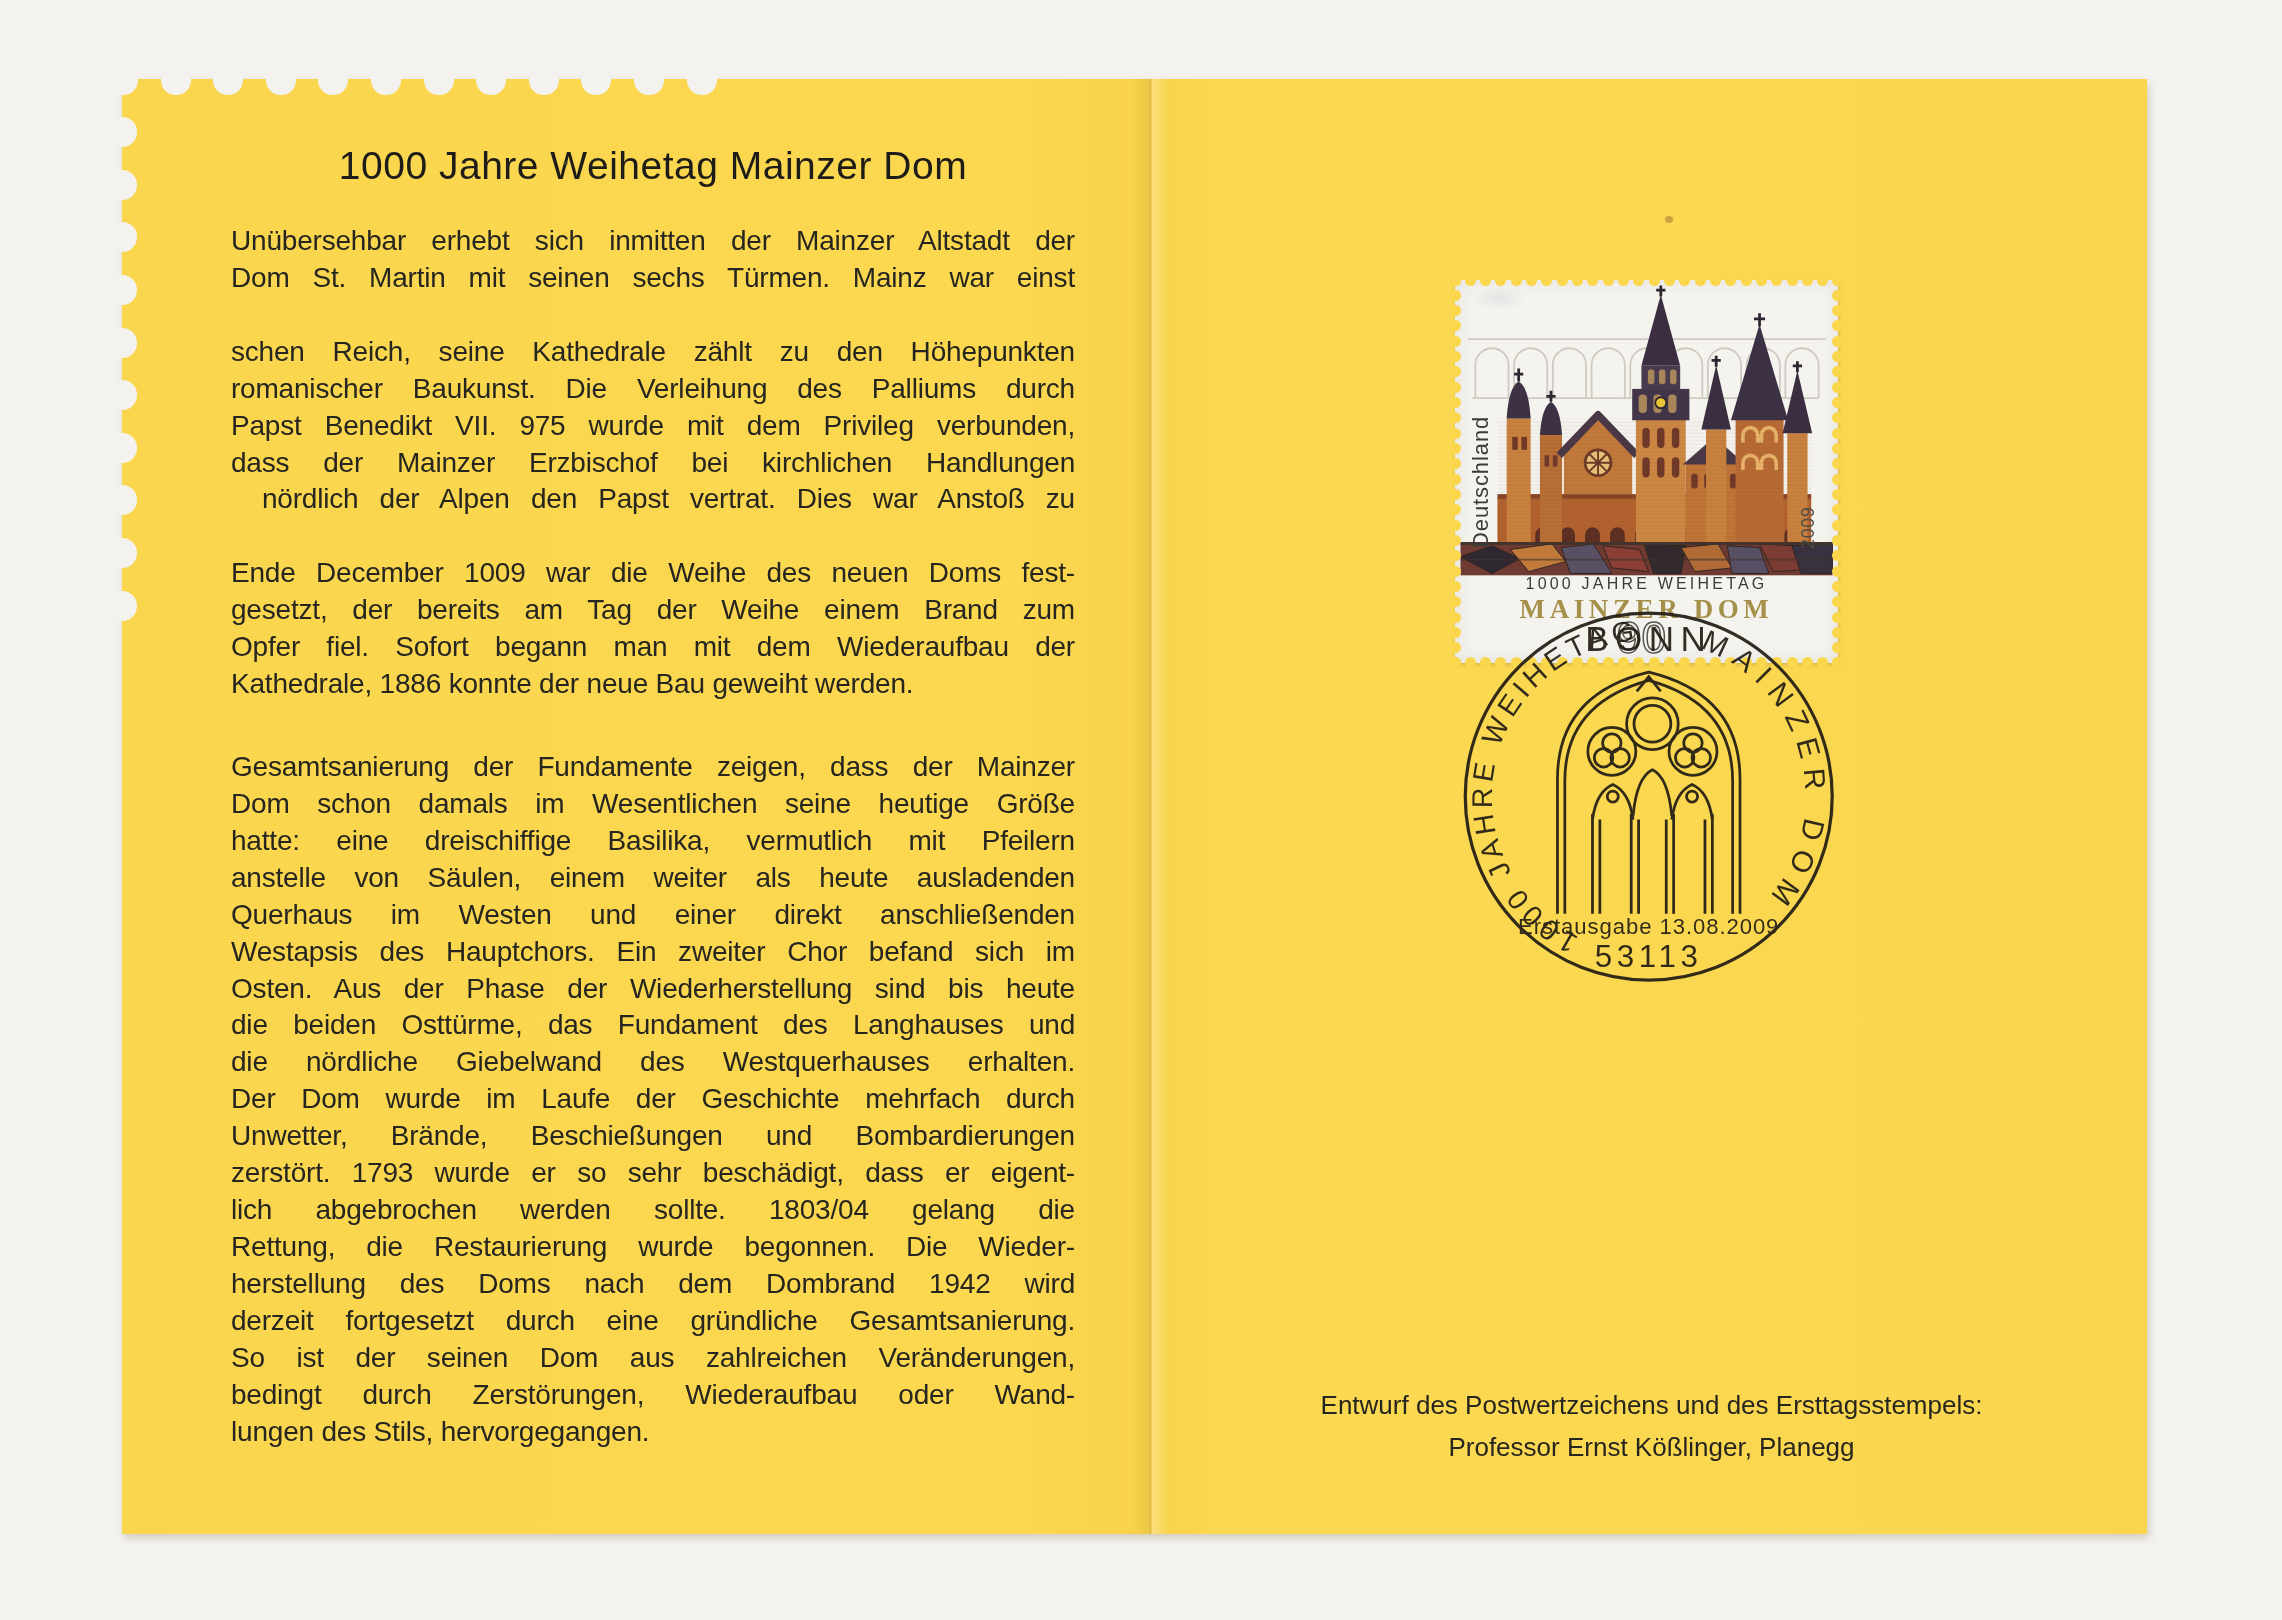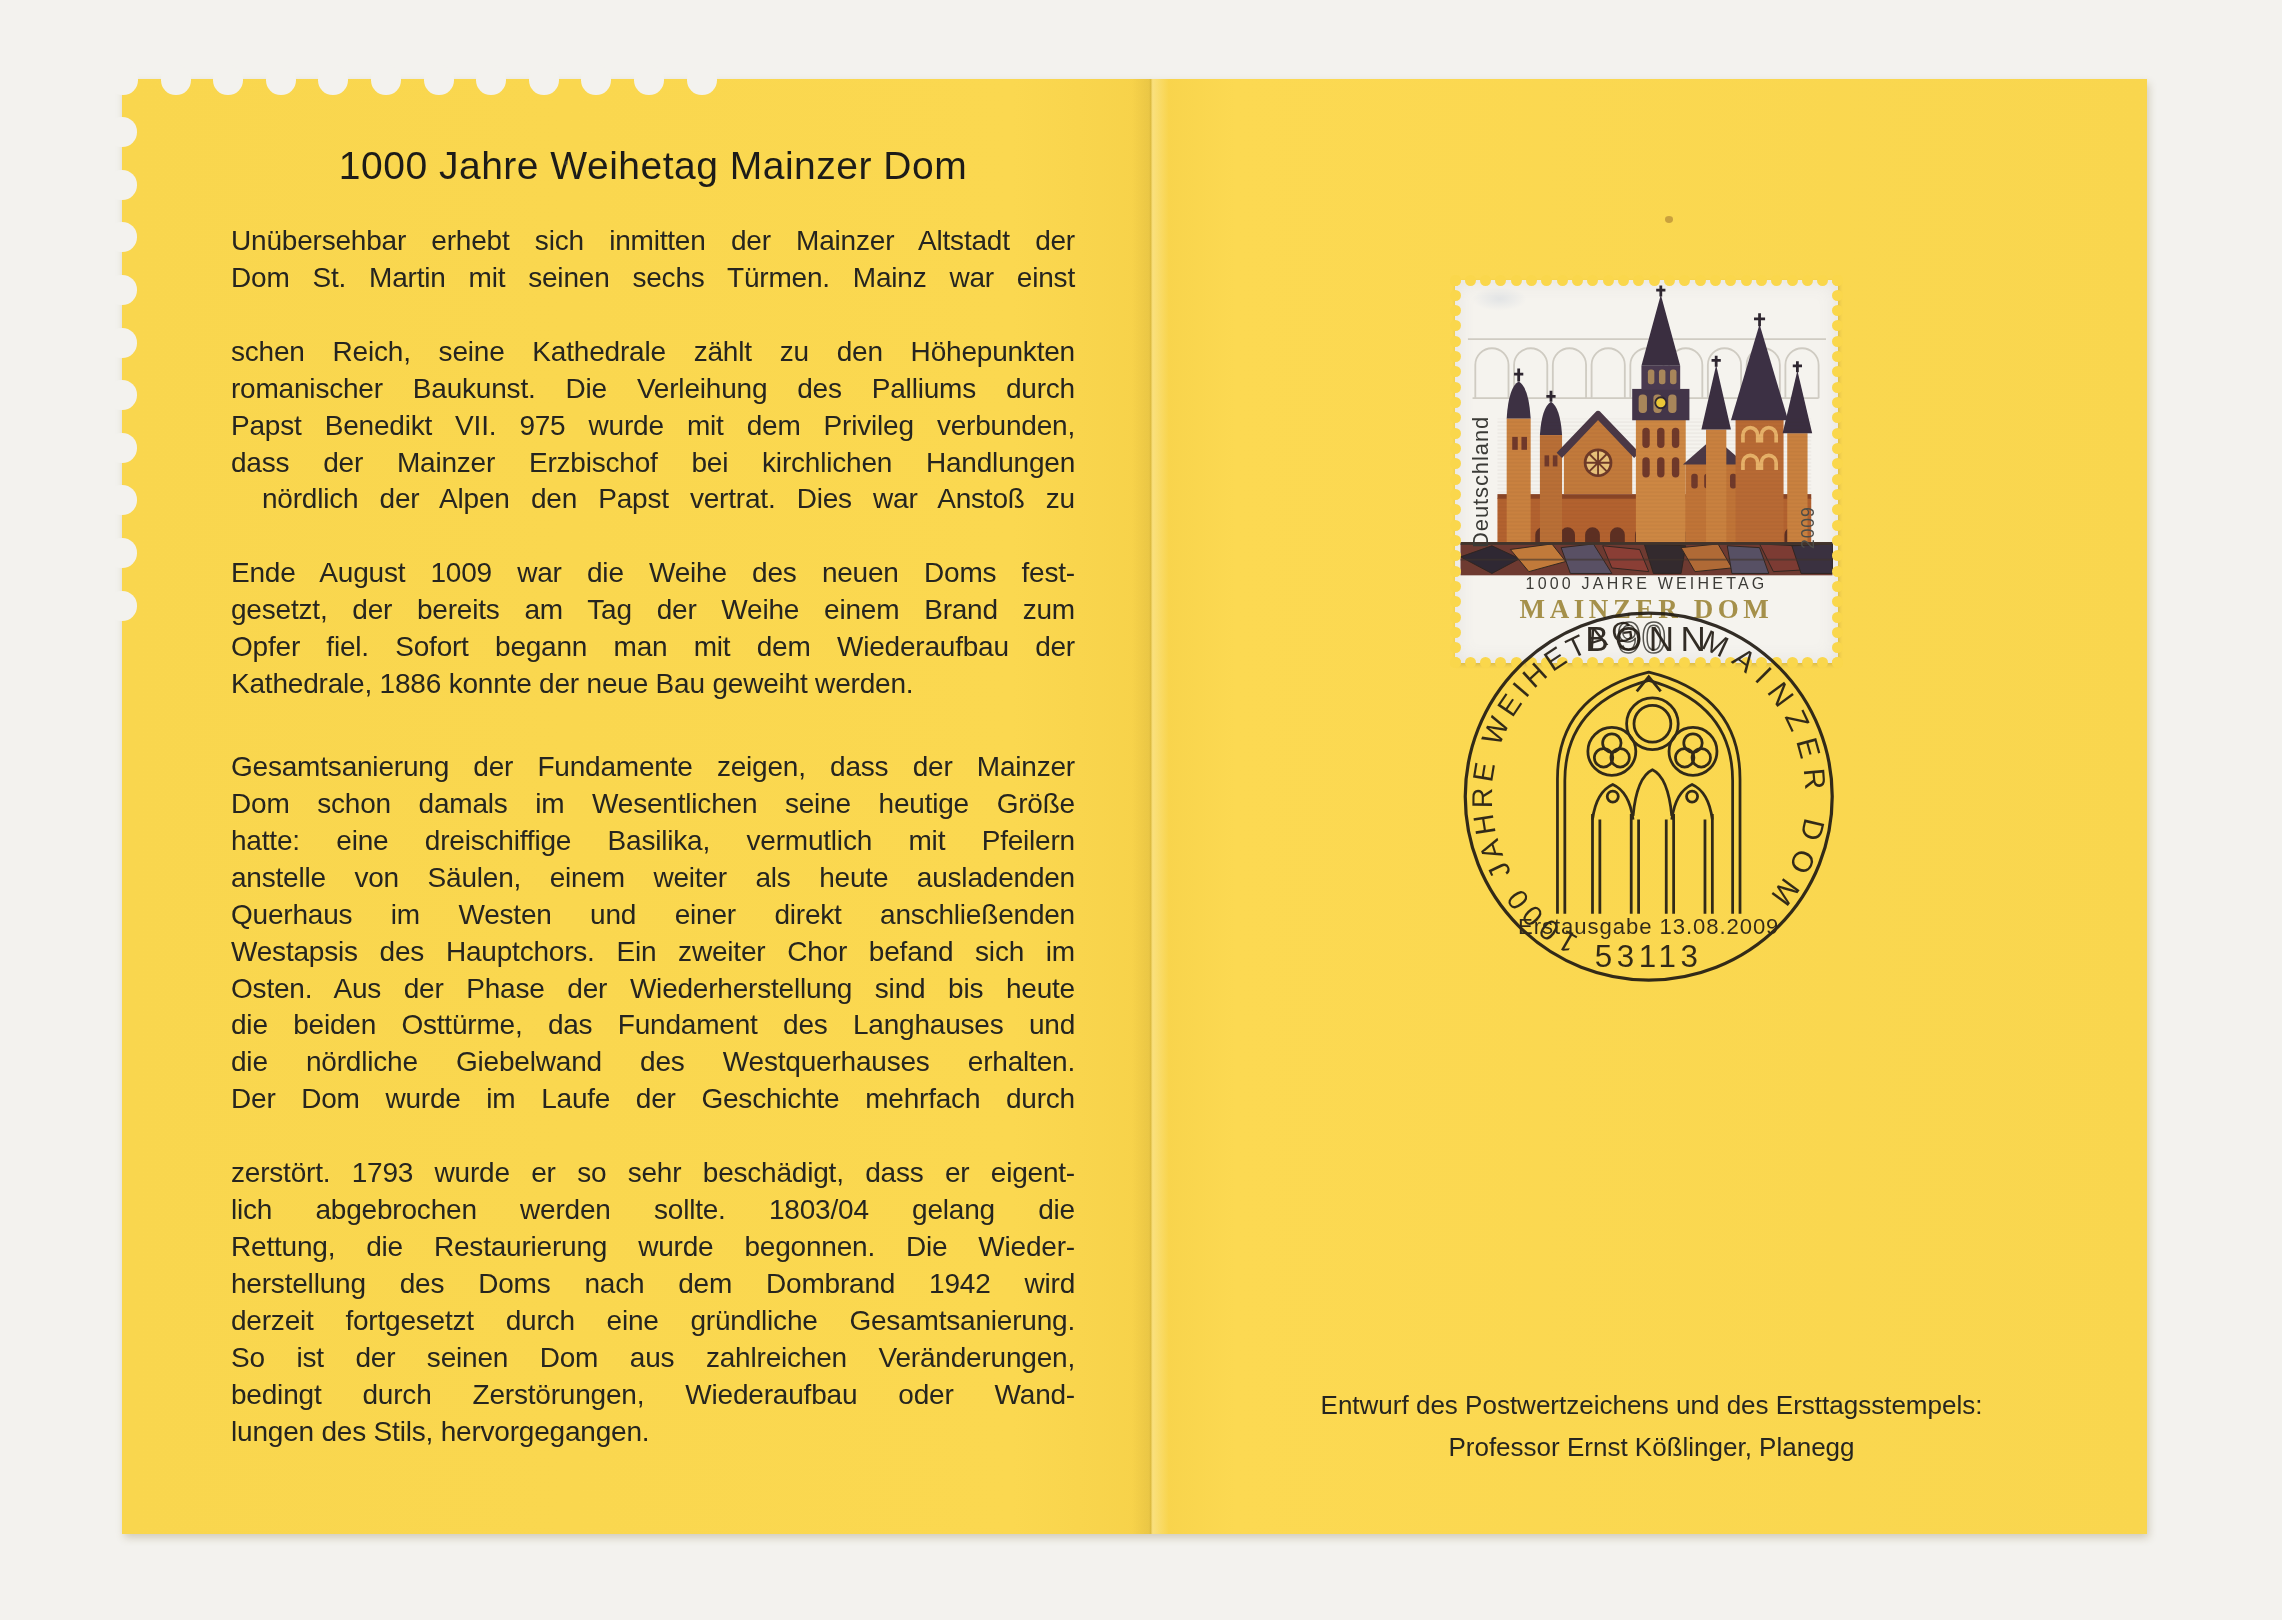--- a/index.html
+++ b/index.html
@@ -111,36 +111,37 @@
 
 <div class="page-title">1000 Jahre Weihetag Mainzer Dom</div>
 <div class="paragraph" id="paragraph-1" style="top:222px;height:480px;">
     <div class="tline" style="top: 0px;">Unübersehbar erhebt sich inmitten der Mainzer Altstadt der</div>
     <div class="tline" style="top: 37px;">Dom St. Martin mit seinen sechs Türmen. Mainz war einst</div>
     <div class="tline" style="top: 111px;">schen Reich, seine Kathedrale zählt zu den Höhepunkten</div>
     <div class="tline" style="top: 148px;">romanischer Baukunst. Die Verleihung des Palliums durch</div>
     <div class="tline" style="top: 185px;">Papst Benedikt VII. 975 wurde mit dem Privileg verbunden,</div>
     <div class="tline" style="top: 222px;">dass der Mainzer Erzbischof bei kirchlichen Handlungen</div>
     <div class="tline" style="top: 258px; margin-left: 31px;">nördlich der Alpen den Papst vertrat. Dies war Anstoß zu</div>
-    <div class="tline" style="top: 332px;">Ende August 1009 war die Weihe des neuen Doms fest-</div>
+    <div class="tline" style="top: 332px;">Ende December 1009 war die Weihe des neuen Doms fest-</div>
     <div class="tline" style="top: 369px;">gesetzt, der bereits am Tag der Weihe einem Brand zum</div>
     <div class="tline" style="top: 406px;">Opfer fiel. Sofort begann man mit dem Wiederaufbau der</div>
     <div class="tline last" style="top: 443px;">Kathedrale, 1886 konnte der neue Bau geweiht werden.</div>
   </div>
 <div class="paragraph" id="paragraph-2" style="top:748px;height:701px;">
     <div class="tline" style="top: 0px;">Gesamtsanierung der Fundamente zeigen, dass der Mainzer</div>
     <div class="tline" style="top: 37px;">Dom schon damals im Wesentlichen seine heutige Größe</div>
     <div class="tline" style="top: 74px;">hatte: eine dreischiffige Basilika, vermutlich mit Pfeilern</div>
     <div class="tline" style="top: 111px;">anstelle von Säulen, einem weiter als heute ausladenden</div>
     <div class="tline" style="top: 148px;">Querhaus im Westen und einer direkt anschließenden</div>
     <div class="tline" style="top: 185px;">Westapsis des Hauptchors. Ein zweiter Chor befand sich im</div>
     <div class="tline" style="top: 258px;">die beiden Osttürme, das Fundament des Langhauses und</div>
     <div class="tline" style="top: 222px;">Osten. Aus der Phase der Wiederherstellung sind bis heute</div>
     <div class="tline" style="top: 295px;">die nördliche Giebelwand des Westquerhauses erhalten.</div>
     <div class="tline" style="top: 332px;">Der Dom wurde im Laufe der Geschichte mehrfach durch</div>
+    <div class="tline" style="top: 369px;">Unwetter, Brände, Beschießungen und Bombardierungen</div>
     <div class="tline" style="top: 406px;">zerstört. 1793 wurde er so sehr beschädigt, dass er eigent-</div>
     <div class="tline" style="top: 443px;">lich abgebrochen werden sollte. 1803/04 gelang die</div>
     <div class="tline" style="top: 480px;">Rettung, die Restaurierung wurde begonnen. Die Wieder-</div>
     <div class="tline" style="top: 517px;">herstellung des Doms nach dem Dombrand 1942 wird</div>
     <div class="tline" style="top: 554px;">derzeit fortgesetzt durch eine gründliche Gesamtsanierung.</div>
     <div class="tline" style="top: 591px;">So ist der seinen Dom aus zahlreichen Veränderungen,</div>
     <div class="tline" style="top: 628px;">bedingt durch Zerstörungen, Wiederaufbau oder Wand-</div>
     <div class="tline last" style="top: 665px;">lungen des Stils, hervorgegangen.</div>
   </div>
 

